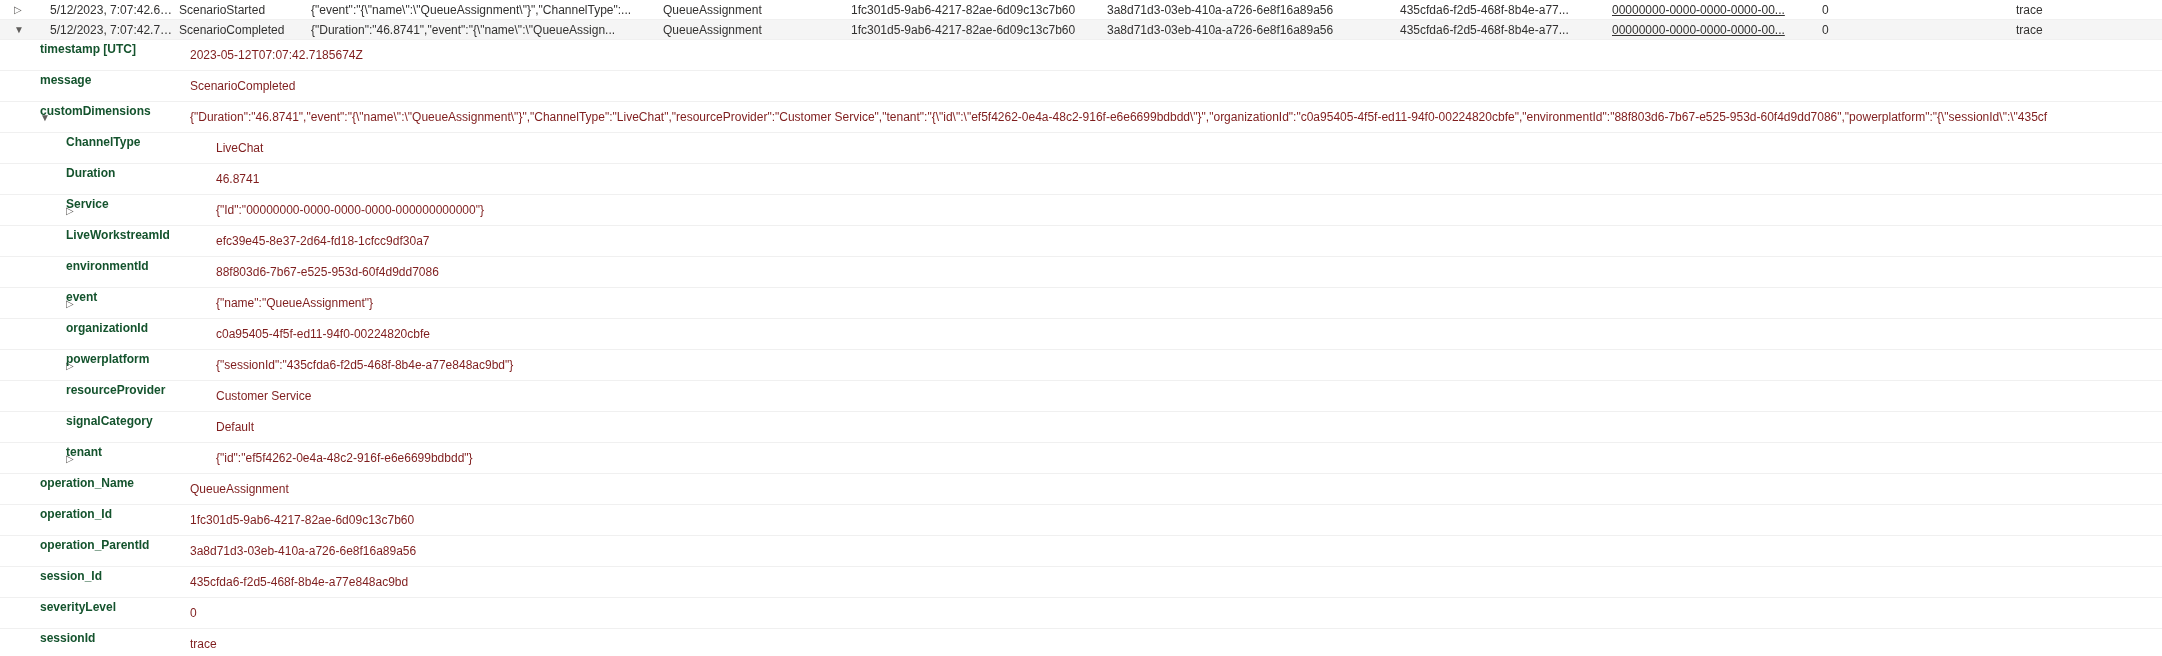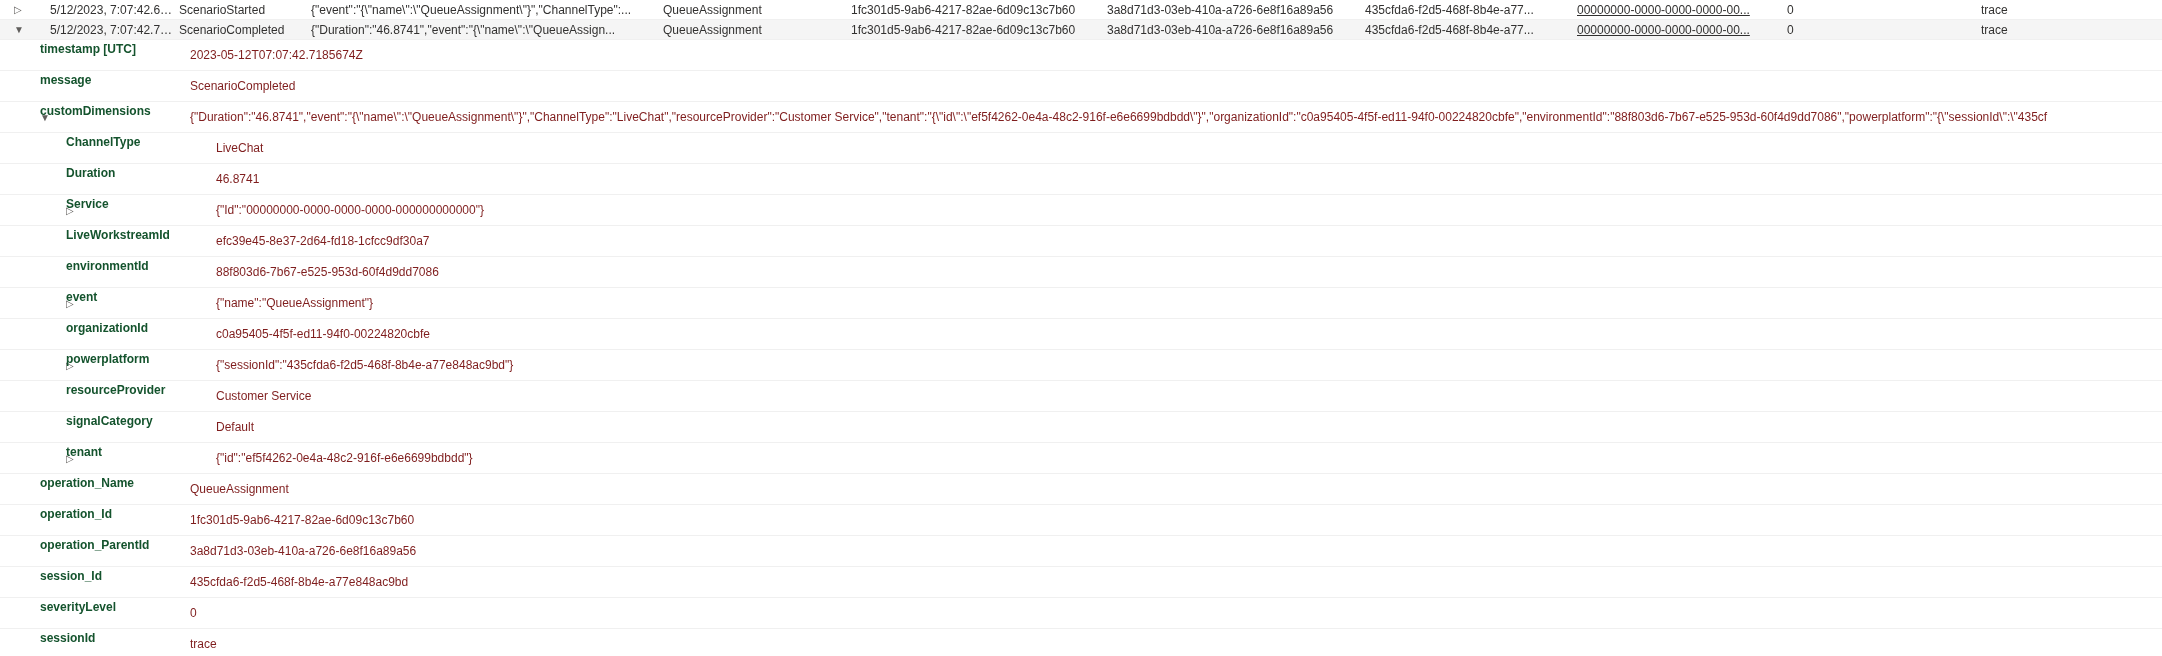--- a/index.html
+++ b/index.html
@@ -31,21 +31,21 @@
     .indent-0 { padding-left: 14px; }
     .indent-1 { padding-left: 40px; }
     .indent-2 { padding-left: 66px; }
     .col { overflow: hidden; text-overflow: ellipsis; padding: 2px 6px 2px 0; flex-shrink: 0; }
     .c-ts { width: 165px; padding-left: 36px; }
     .c-msg { width: 132px; }
     .c-json { width: 352px; }
     .c-name { width: 188px; }
     .c-opid { width: 256px; }
     .c-pid { width: 258px; }
-    .c-sid { width: 212px; }
+    .c-sid { width: 212px; margin-left: 35px; }
     .c-uid { width: 210px; text-decoration: underline; }
     .c-sev { width: 194px; }
     .c-type { flex: 1; min-width: 60px; }
     .key { width: 150px; color: #14532d; flex-shrink: 0; overflow: hidden; text-overflow: ellipsis; padding: 2px 6px 14px 0; font-weight: bold;}
     .val { flex: 1; overflow: hidden; text-overflow: ellipsis; padding: 2px 0; color: #7f1d1d; }
     .wide { width: calc(100% - 200px); }
   </style>
 </head>
 <body>
 

